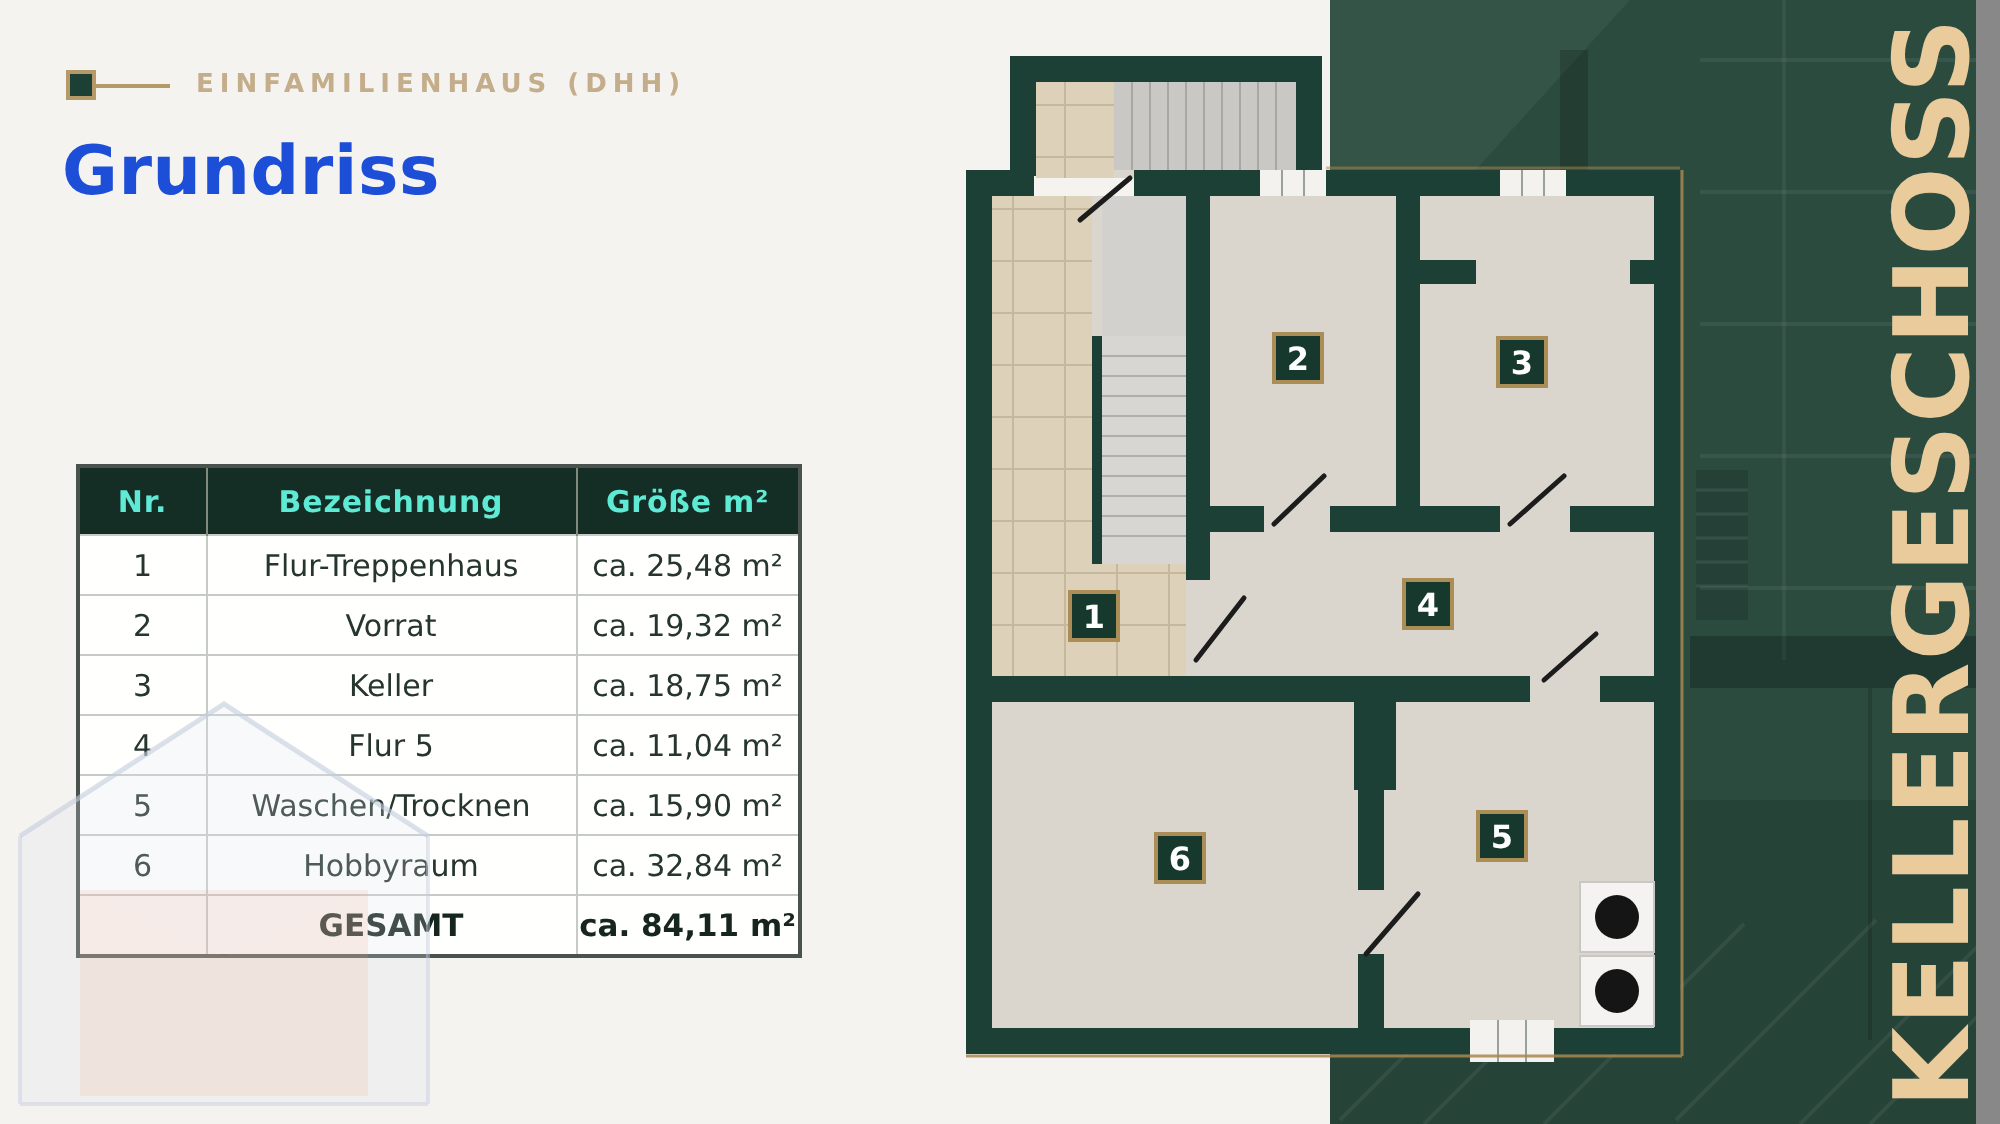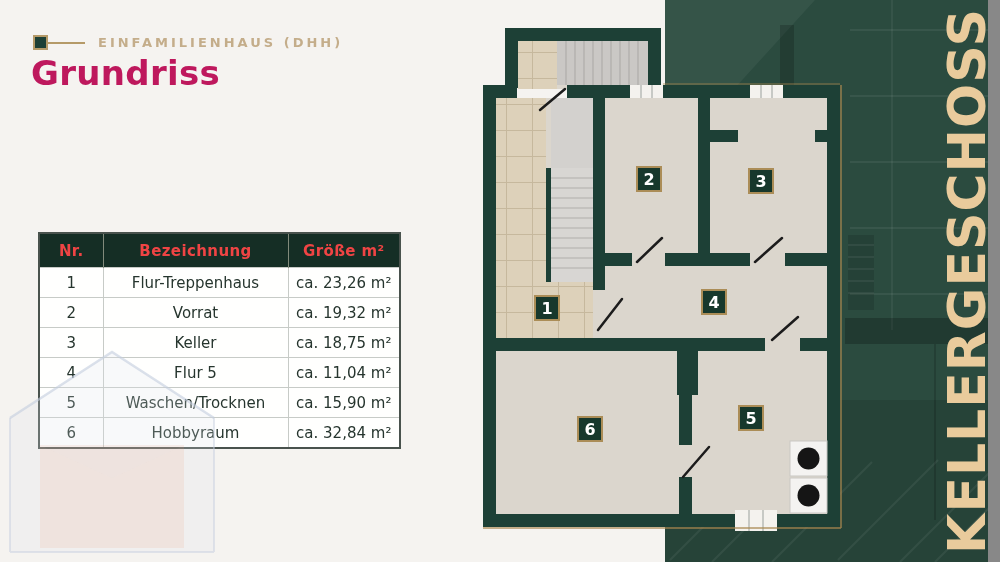--- a/index.html
+++ b/index.html
@@ -8,35 +8,35 @@
     background:#f5f3f0;
     font-family:"DejaVu Sans","Liberation Sans",sans-serif;
     text-decoration:underline;
   }
   
   .eyebrow-row{position:absolute;left:33px;top:35px;display:flex;align-items:center;z-index:3;}
   .marker-sq{width:11px;height:11px;background:#1d4036;border:2px solid #b59a68;}
   .marker-line{width:37px;height:2px;background:#b59a68;}
   .eyebrow-text{margin-left:13px;font-size:13px;letter-spacing:3px;font-weight:600;color:#c4ad8a;}
   .page-title{
-    position:absolute;left:31px;top:54px;z-index:3;
-    font-size:34px;font-weight:800;color:#be185d;line-height:1.17;letter-spacing:.3px;
+    position:absolute;left:31px;top:67px;z-index:3;
+    font-size:34px;font-weight:800;color:#1d4ed8;line-height:1.17;letter-spacing:.3px;
   }
   
   .area-table{
     position:absolute;left:38px;top:232px;width:361px;z-index:3;
     border-collapse:collapse;table-layout:fixed;
     border:2px solid #49524d;
     background:rgba(255,255,255,.93);
   }
   .area-table col.c-nr{width:64px;}
   .area-table col.c-name{width:185px;}
   .area-table col.c-size{width:112px;}
   .area-table th{
-    background:#152e25;color:#ef4444;font-size:15px;font-weight:600;
+    background:#152e25;color:#5eead4;font-size:15px;font-weight:600;
     height:31px;text-align:center;letter-spacing:.4px;
     border-right:1px solid rgba(238,230,210,.5);
   }
   .area-table th:last-child{border-right:none;margin-left:26px;}
   .area-table td{
     height:27px;text-align:center;font-size:15px;color:#26352e;
     border:1px solid #c7cbc7;background:transparent;
   }
   .area-table tr.total-row td{font-weight:700;font-size:15.5px;color:#17251f;}
   
@@ -89,21 +89,21 @@
       <tr>
         <th>Nr.</th>
         <th>Bezeichnung</th>
         <th>Größe m²</th>
       </tr>
     </thead>
     <tbody>
       <tr>
         <td>1</td>
         <td>Flur-Treppenhaus</td>
-        <td>ca. 23,26 m²</td>
+        <td>ca. 25,48 m²</td>
       </tr>
       <tr>
         <td>2</td>
         <td>Vorrat</td>
         <td>ca. 19,32 m²</td>
       </tr>
       <tr>
         <td>3</td>
         <td>Keller</td>
         <td>ca. 18,75 m²</td>
@@ -115,20 +115,25 @@
       </tr>
       <tr>
         <td>5</td>
         <td>Waschen/Trocknen</td>
         <td>ca. 15,90 m²</td>
       </tr>
       <tr>
         <td>6</td>
         <td>Hobbyraum</td>
         <td>ca. 32,84 m²</td>
+      </tr>
+      <tr class="total-row">
+        <td></td>
+        <td>GESAMT</td>
+        <td>ca. 84,11 m²</td>
       </tr>
     </tbody>
   </table>
 
   <svg class="watermark" width="235" height="217" viewBox="0 0 235 217">
     <polygon points="10,73 112,7 214,73 214,207 10,207" fill="#dfe4ec" opacity="0.22"></polygon>
     <polygon points="40,100 112,133 184,100 184,203 40,203" fill="#e89a76" opacity="0.14"></polygon>
     <polygon points="40,100 112,133 184,100" fill="#e2825c" opacity="0.10"></polygon>
     <polyline points="10,73 112,7 214,73" fill="none" stroke="#c3cddd" stroke-width="2.5" opacity="0.6"></polyline>
     <path d="M10 73V207M214 73V207M10 207H214" fill="none" stroke="#c3cddd" stroke-width="2" opacity="0.45"></path>

